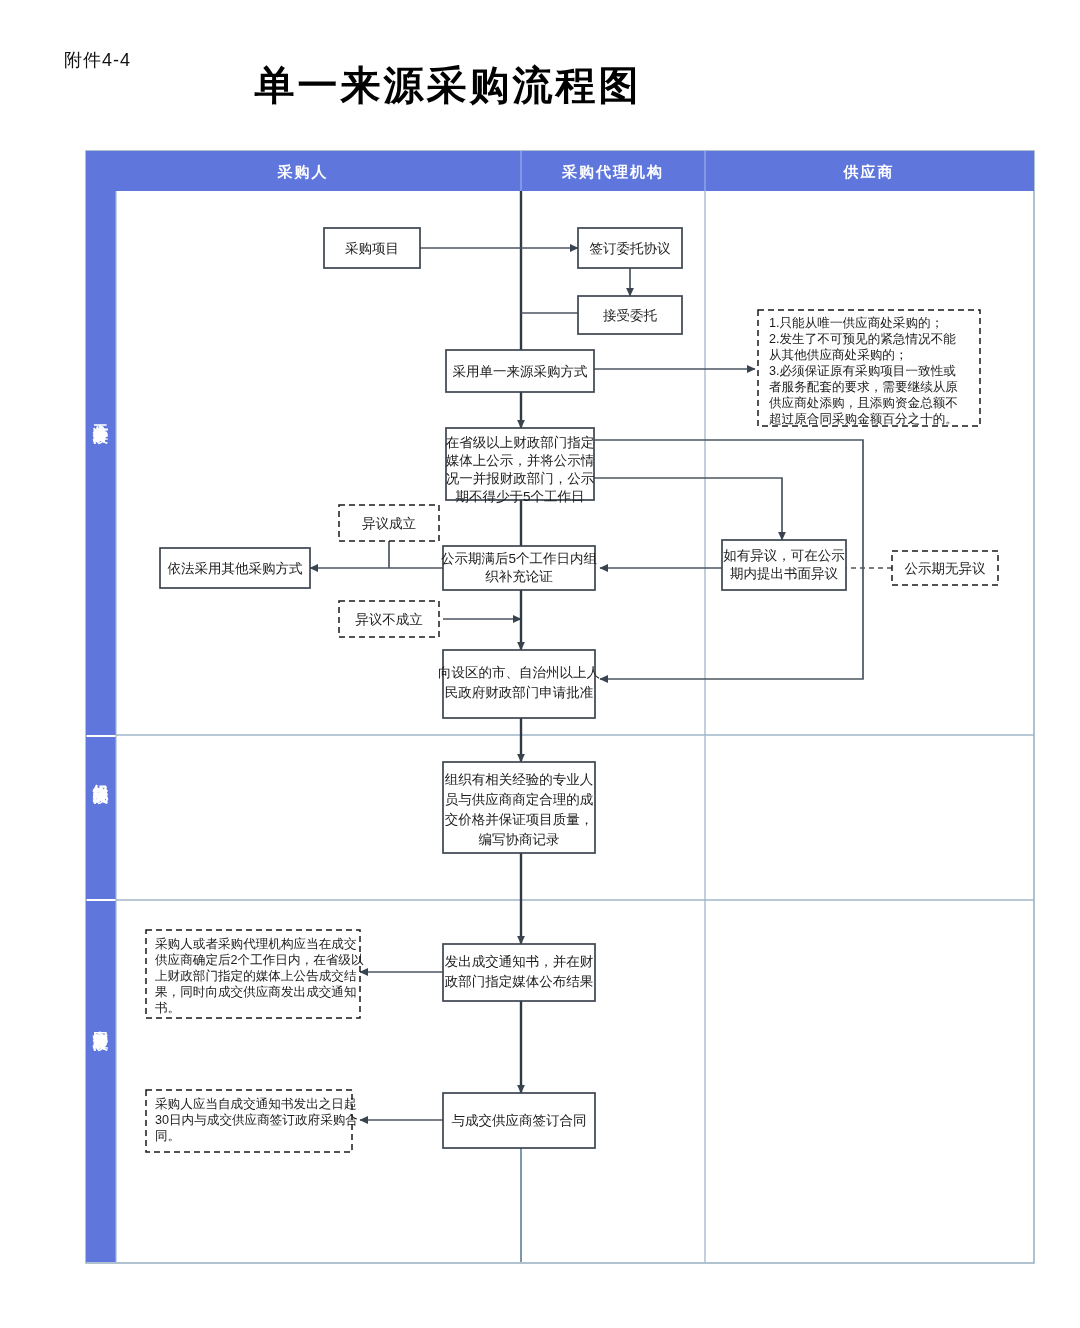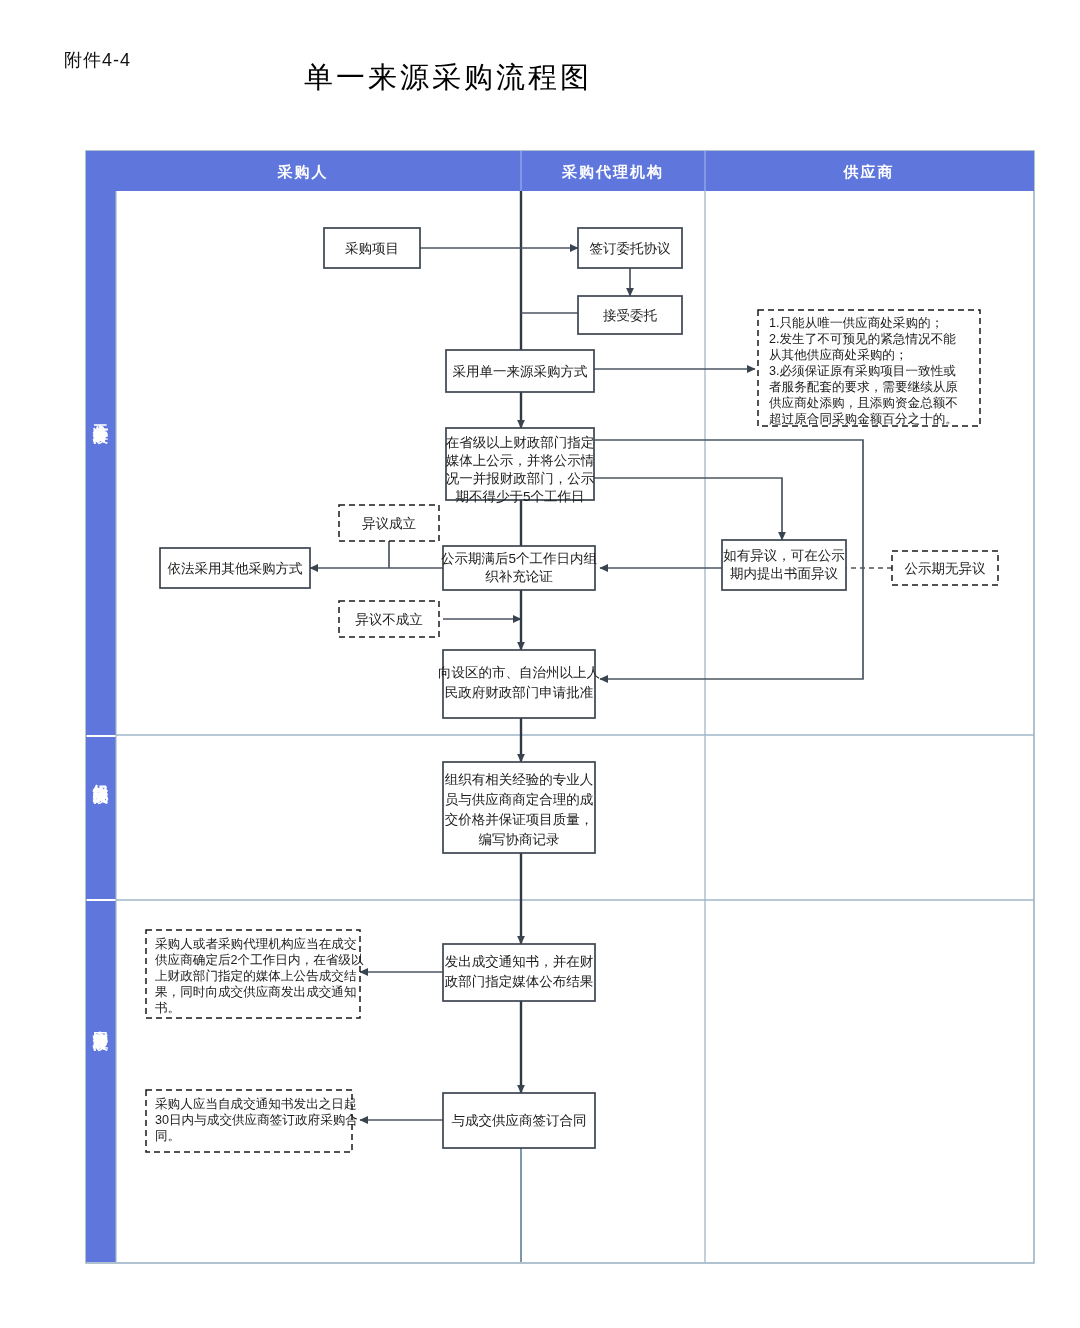--- a/index.html
+++ b/index.html
@@ -1,21 +1,21 @@
 <!DOCTYPE html>
 <html><head>
 <meta charset="utf-8">
 <style>
   html,body{margin:0;padding:0;background:#ffffff;}
   body{width:1080px;height:1328px;position:relative;overflow:hidden;
        font-family:"Liberation Sans","DejaVu Sans",sans-serif;color:#111;}
   #attachment-label{position:absolute;left:64px;top:48px;font-size:18px;
        letter-spacing:1px;color:#111;font-weight:400;}
   #page-title{position:absolute;left:0;top:58px;width:896px;text-align:center;
-       font-size:29px;font-weight:normal;letter-spacing:3px;color:#000;}
+       font-size:40px;font-weight:bold;letter-spacing:3px;color:#000;}
   #chart-wrap{position:absolute;left:0;top:0;width:1080px;height:1328px;}
   svg{display:block;}
   .lane-head-text{font-size:15px;font-weight:bold;fill:#ffffff;letter-spacing:2px;}
   .stage-text{font-size:15px;font-weight:bold;fill:#ffffff;letter-spacing:1px;}
   .node-text{font-size:13.5px;fill:#1a1a1a;}
   .note-text{font-size:12.6px;fill:#1a1a1a;}
 </style>
 </head>
 <body>
 

